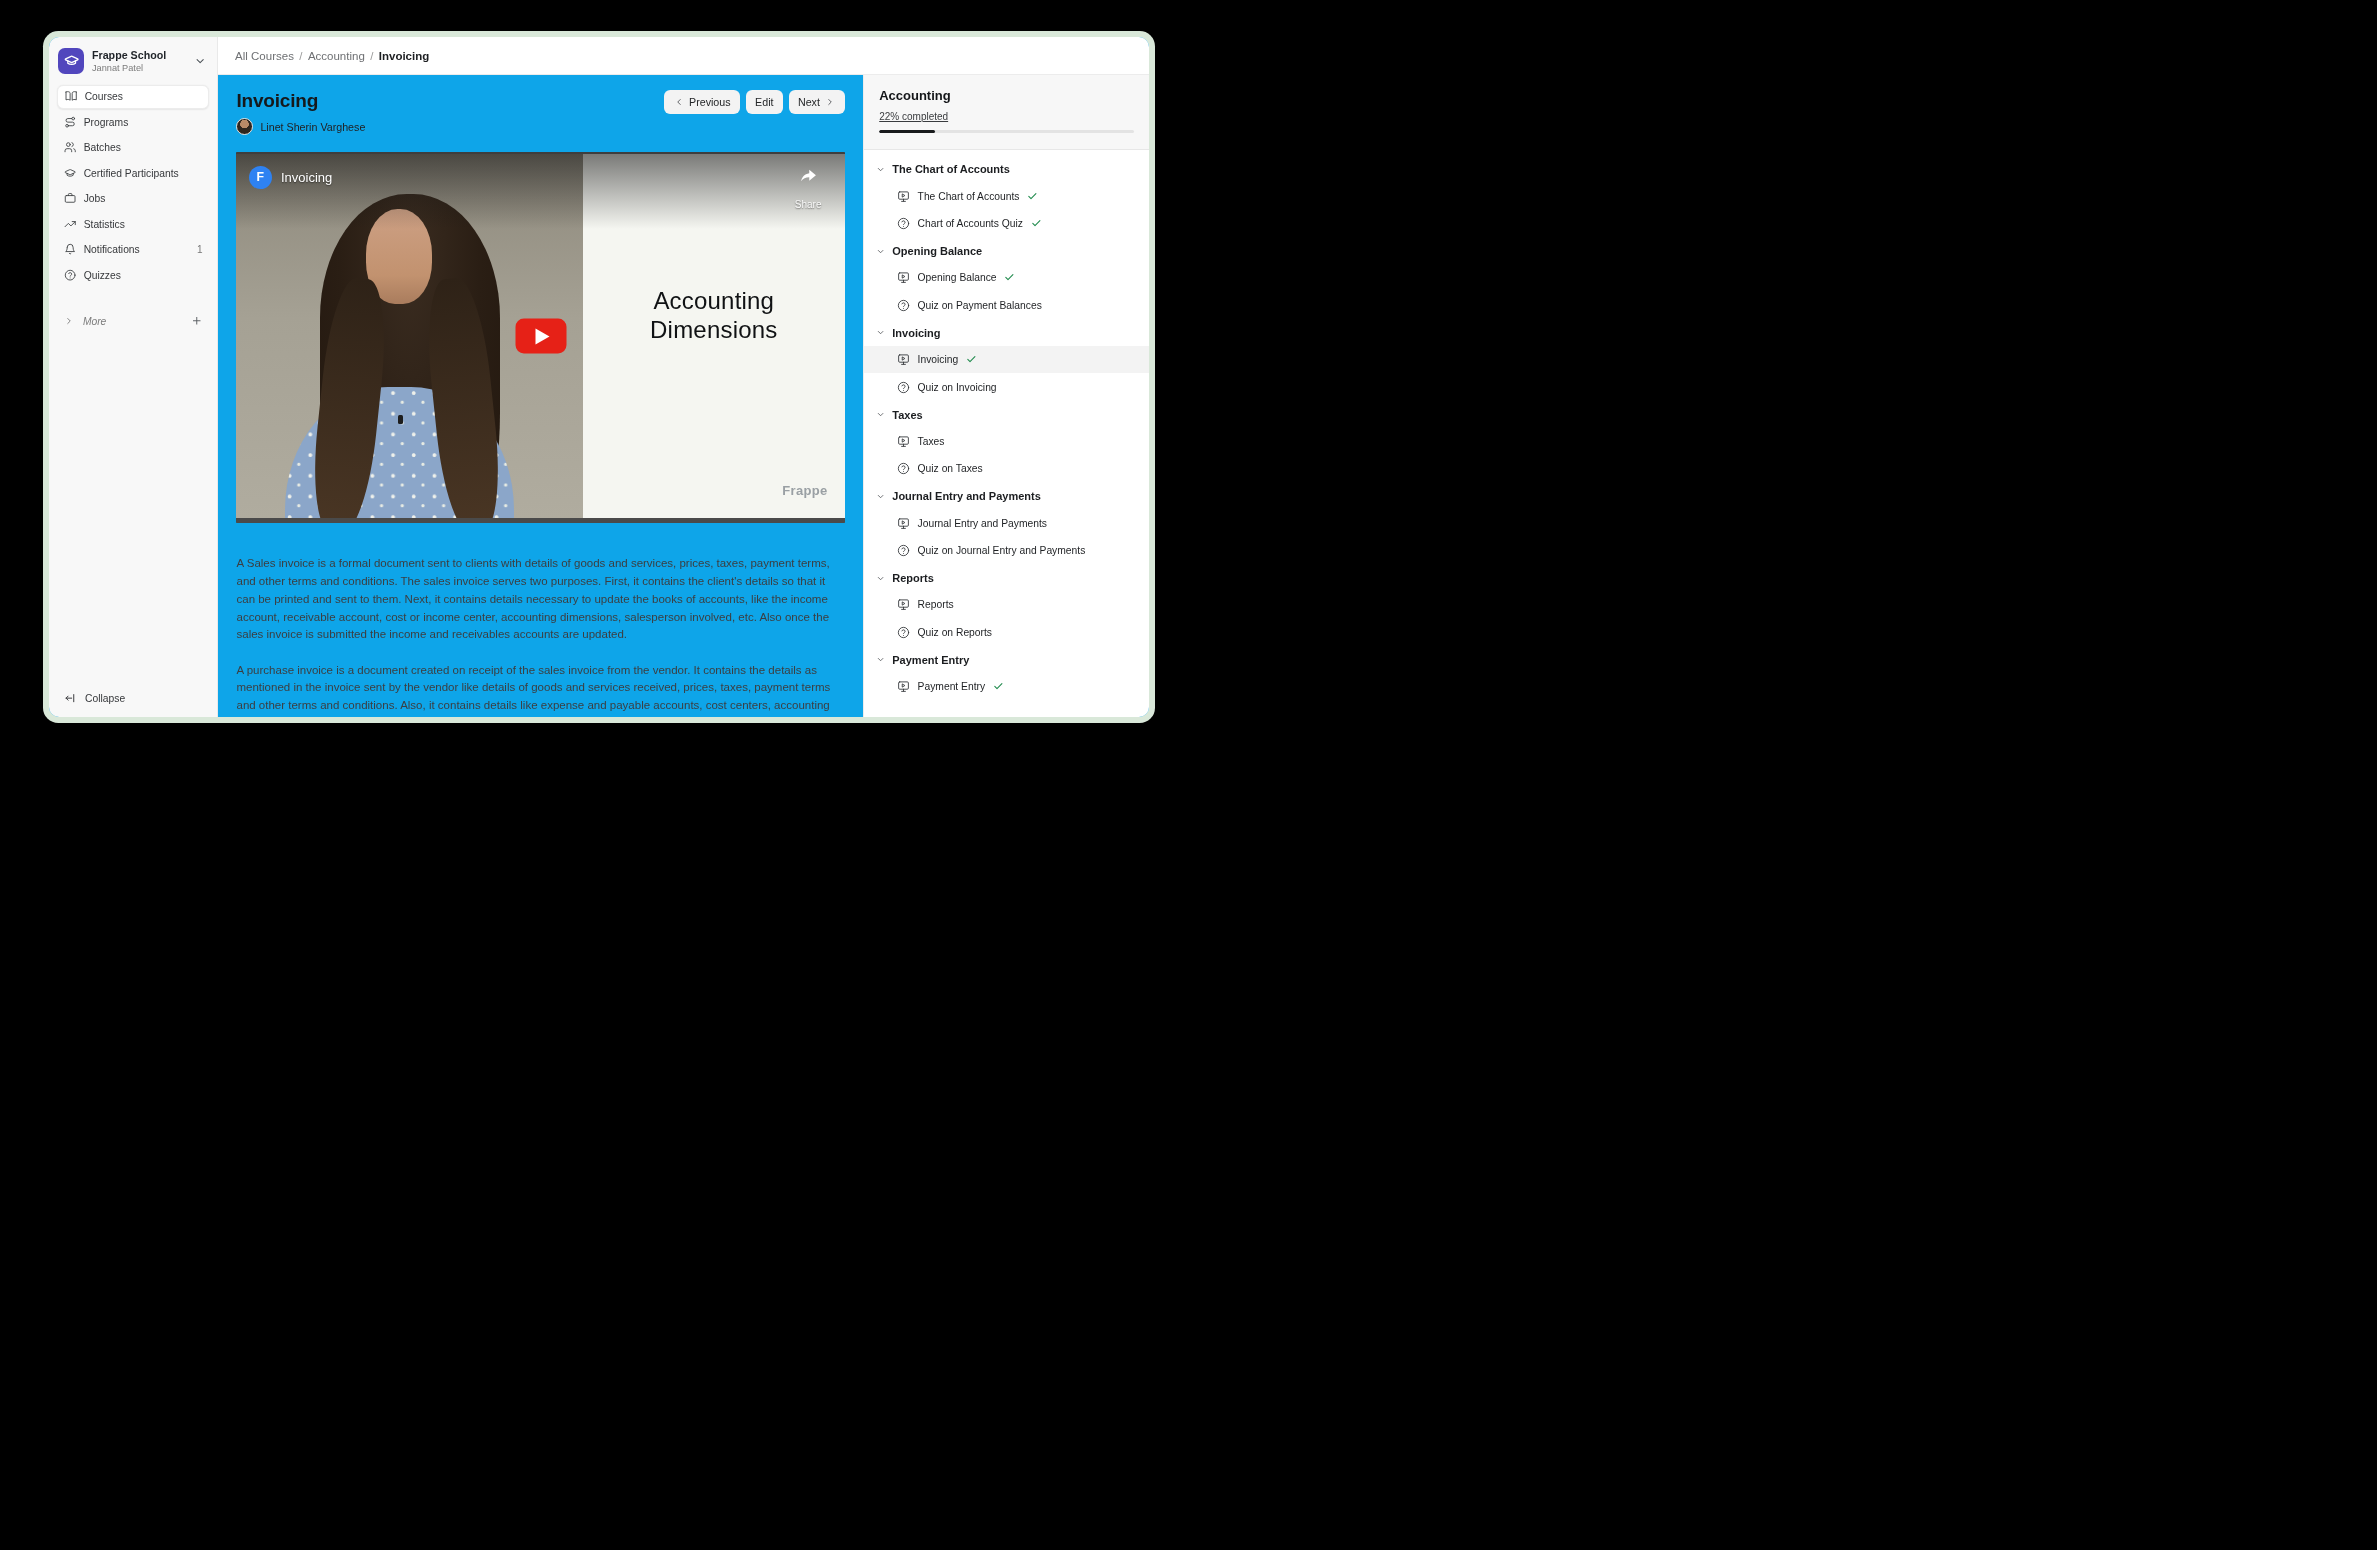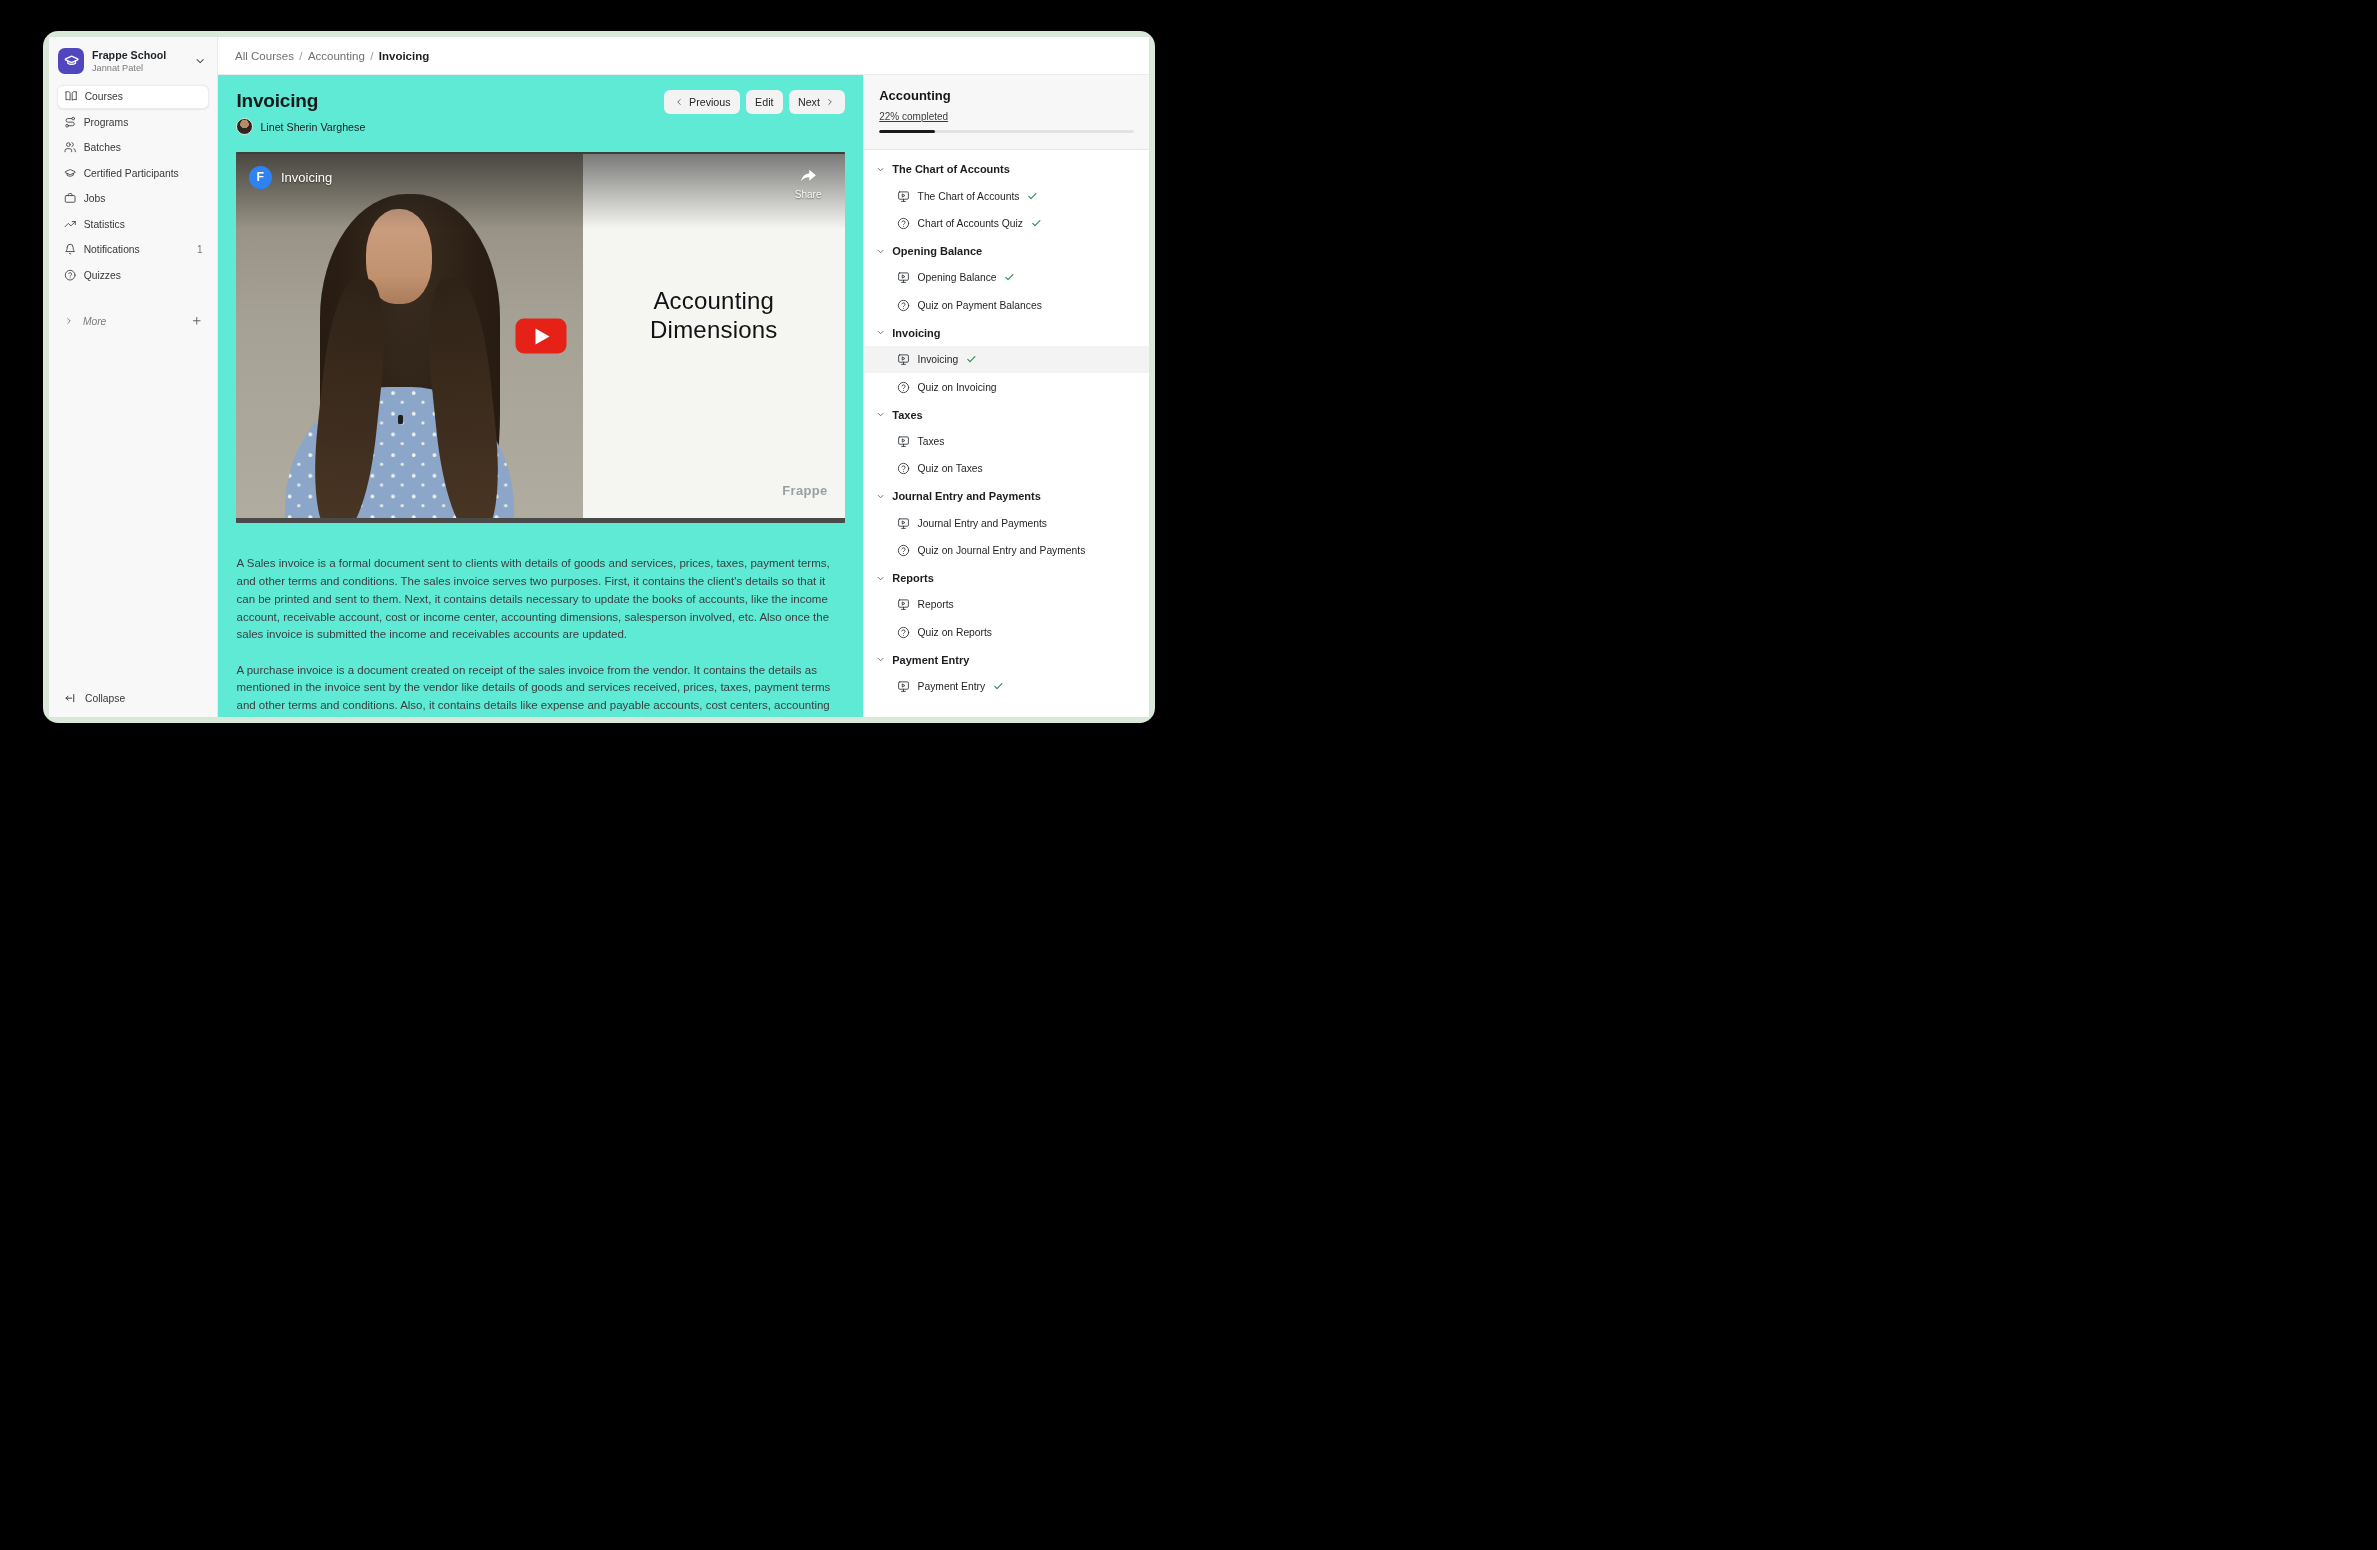--- a/index.html
+++ b/index.html
@@ -1,21 +1,21 @@
 <!DOCTYPE html>
 <html style="--accent-purple: #5146bd; --play-red: #e62117; --check-green: #1f8a4c; --video-avatar-blue: #2e82f2; --frame-green: #d9e8d9;font-size:12.3px"><head>
 <meta charset="utf-8">
 <style>
   * { margin:0; padding:0; box-sizing:border-box; }
   html,body { width:1189px; height:775px; background:#000; overflow:hidden;
     font-family:"Liberation Sans","DejaVu Sans",sans-serif; }
   .frame { position:absolute; left:43px; top:31px; width:1112px; height:692px;
     background:var(--frame-green,#d9e8d9); border-radius:15.3px; padding:6.1px; }
-  .window { width:100%; height:100%; border-radius:0; overflow:hidden;
-    background:#5eead4; display:flex; }
+  .window { width:100%; height:100%; border-radius:10px; overflow:hidden;
+    background:#0ea5e9; display:flex; }
 
   
   .sidebar { width:169px; min-width:169px; background:#f8f8f8;
     border-right:0.8px solid #e9e9e9; position:relative; display:flex; flex-direction:column; }
   .school { display:flex; align-items:center; gap:7.7px; padding:10.7px 10.7px 7.7px 9.2px; cursor:pointer; }
   .logo { width:26px; height:26px; border-radius:6.9px; background:var(--accent-purple,#5146bd);
     display:flex; align-items:center; justify-content:center; flex:none; }
   .school-meta { flex:1; min-width:0; }
   .school-name { font-size:10.7px; font-weight:700; color:#1f2328; }
   .school-user { font-size:9.2px; color:#7b7b7b; margin-top:1.5px; }
@@ -86,21 +86,21 @@
   .watermark { position:absolute; right:17px; bottom:20px; font-size:13px; font-weight:700;
     color:#9aa0a4; letter-spacing:0.3px; }
   .video-top-grad { position:absolute; left:0; top:0; right:0; height:75px;
     background:linear-gradient(180deg, rgba(20,20,20,.55), rgba(20,20,20,0)); pointer-events:none; }
   .yt-head { position:absolute; left:12.3px; top:11.5px; display:flex; align-items:center; gap:9.2px; }
   .yt-avatar { width:23px; height:23px; border-radius:50%; background:var(--video-avatar-blue,#2e82f2);
     color:#fff; font-weight:700; font-size:12.3px; display:flex; align-items:center;
     justify-content:center; }
   .yt-title { color:#fff; font-size:13px; text-shadow:0 0.8px 1.5px rgba(0,0,0,.5); }
   .share { position:absolute; right:23px; top:12.3px; display:flex; flex-direction:column;
-    align-items:center; gap:5px; color:rgba(255,255,255,.92); font-size:10px;
+    align-items:center; gap:15px; color:rgba(255,255,255,.92); font-size:10px;
     text-shadow:0 0.8px 1.5px rgba(0,0,0,.45); cursor:pointer; }
   .play-btn { position:absolute; left:50%; top:50%; transform:translate(-50%,-50%);
     width:51px; height:35px; background:var(--play-red,#e62117); border-radius:8.4px;
     display:flex; align-items:center; justify-content:center; cursor:pointer; }
   .play-tri { width:0; height:0; border-left:14.6px solid #fff; border-top:8.4px solid transparent;
     border-bottom:8.4px solid transparent; margin-left:3.1px; }
 
   .article { margin-top:32px; }
   .article p { font-size:11.5px; line-height:1.54; color:#3c3e41; margin-bottom:17.6px; }
 

